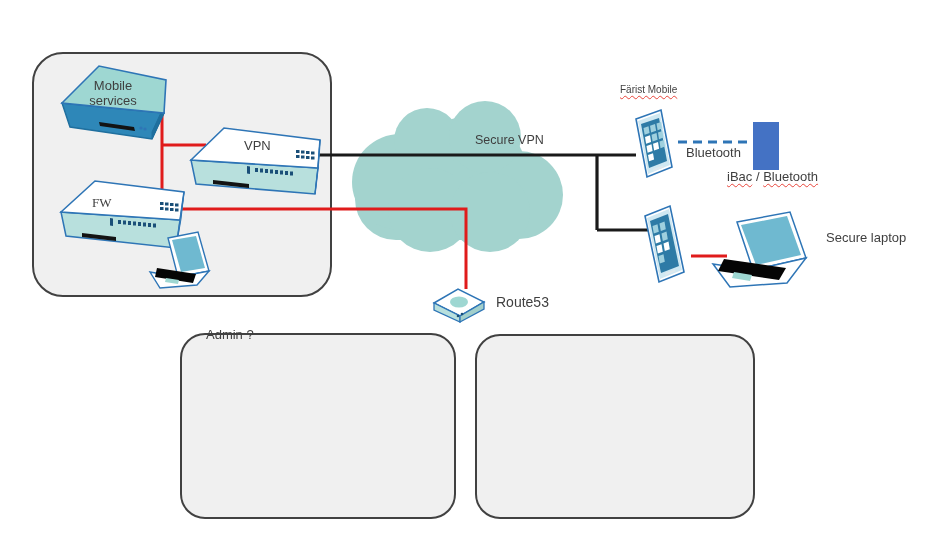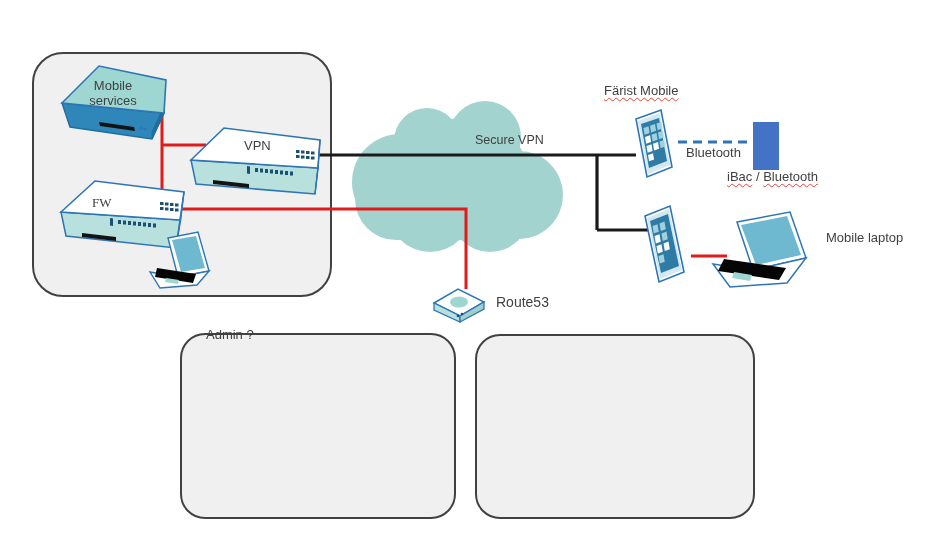--- a/index.html
+++ b/index.html
@@ -289,23 +289,23 @@
 
   <div class="lbl" style="left:92px; top:196px;font-family:Liberation Serif, serif;">FW</div>
 
   <div class="lbl" style="left:206px; top:280px;margin-top:48px;">Admin ?</div>
 
   <div class="lbl" style="left:496px; top:294px; font-size:14px;">Route53</div>
 
   <div class="lbl" style="left:475px; top:133px; font-size:12.5px;">Secure VPN</div>
 
 
-  <div class="lbl spell" style="left:604px; top:84px; font-size:13px;">Färist Mobile</div>
+  <div class="lbl spell" style="left:620px; top:84px; font-size:10px;">Färist Mobile</div>
 
   <div class="lbl" style="left:686px; top:146px; font-size:13px;">Bluetooth</div>
 
   <div class="lbl" style="left:727px; top:170px; font-size:13px;">
     <span class="spell">iBac</span><span> / </span><span class="spell">Bluetooth</span>
   </div>
 
-  <div class="lbl" style="left:826px; top:231px; font-size:13px;">Mobile laptop</div>
+  <div class="lbl" style="left:826px; top:231px; font-size:13px;">Secure laptop</div>
 
 </div>
 
 </body></html>

